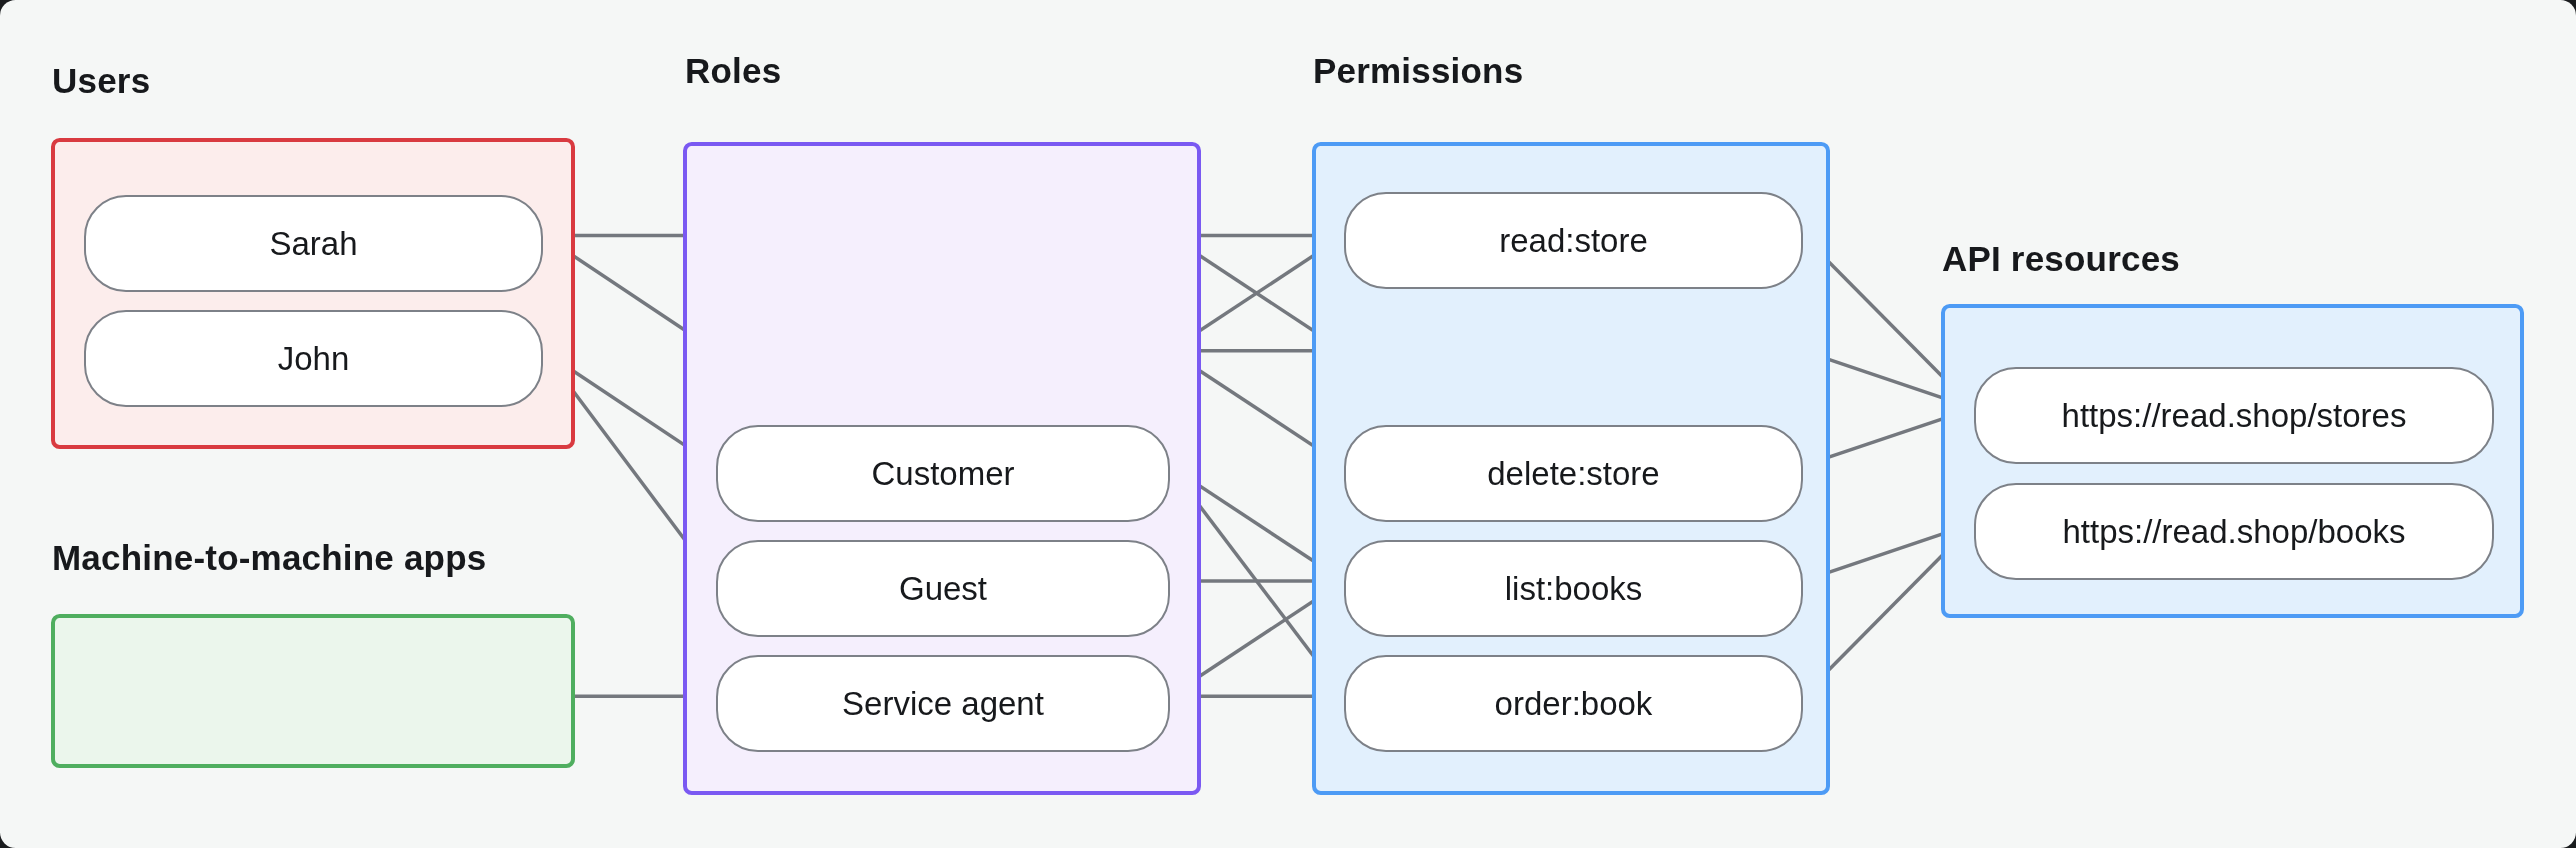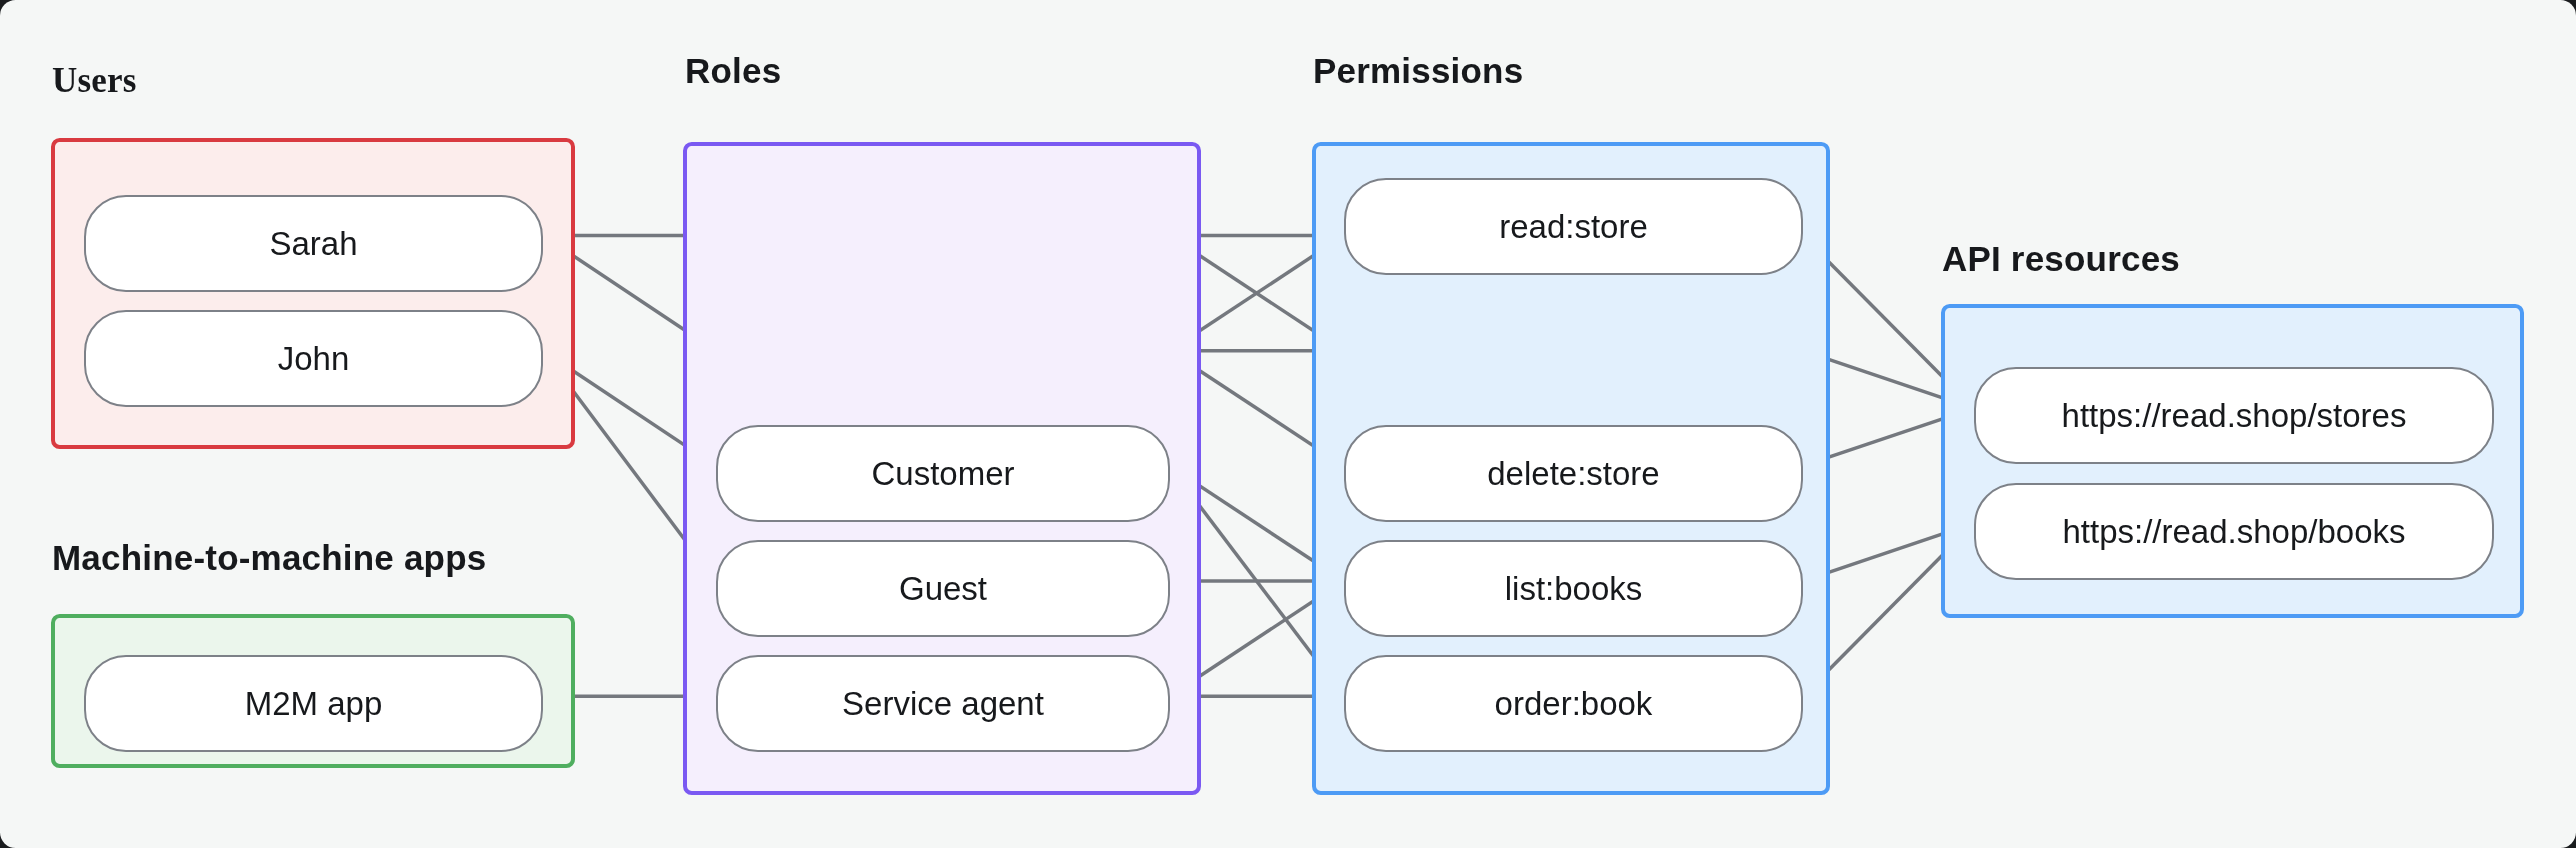--- a/index.html
+++ b/index.html
@@ -55,30 +55,30 @@
   #n-m2m_app{top:655px;}
   
   #n-store_manager,#n-store_admin,#n-customer,#n-guest,#n-service_agent{left:716px;width:454px;}
   #n-store_manager{top:195px;}
   #n-store_admin{top:310px;}
   #n-customer{top:425px;}
   #n-guest{top:540px;}
   #n-service_agent{top:655px;}
   
   #n-read_store,#n-update_store,#n-delete_store,#n-list_books,#n-order_book{left:1344px;width:459px;}
-  #n-read_store{top:178px;}
+  #n-read_store{top:192px;}
   #n-update_store{top:310px;}
   #n-delete_store{top:425px;}
   #n-list_books{top:540px;}
   #n-order_book{top:655px;}
   
   #n-stores_resource,#n-books_resource{left:1974px;width:520px;}
   #n-stores_resource{top:367px;}
   #n-books_resource{top:483px;}
-  #label-users{left:52px;top:61px;font-family:Liberation Serif, serif;}
+  #label-users{left:52px;top:61px;}
   #label-m2m{left:52px;top:538px;}
   #label-roles{left:685px;top:51px;}
   #label-perms{left:1313px;top:51px;}
   #label-api{left:1942px;top:239px;}
 </style>
 </head>
 <body>
 
 <div id="canvas">
 
@@ -124,21 +124,20 @@
   <div class="group-box" id="box-api"></div>
 
   <div class="group-label" id="label-users">Users</div>
   <div class="group-label" id="label-m2m">Machine-to-machine apps</div>
   <div class="group-label" id="label-roles">Roles</div>
   <div class="group-label" id="label-perms">Permissions</div>
   <div class="group-label" id="label-api">API resources</div>
 
   <div class="node" id="n-sarah">Sarah</div>
   <div class="node" id="n-john">John</div>
-  <div class="node" id="n-m2m_app">M2M app</div>
 
   <div class="node" id="n-customer">Customer</div>
   <div class="node" id="n-service_agent">Service agent</div>
   <div class="node" id="n-guest">Guest</div>
 
   <div class="node" id="n-read_store">read:store</div>
   <div class="node" id="n-delete_store">delete:store</div>
   <div class="node" id="n-list_books">list:books</div>
   <div class="node" id="n-order_book">order:book</div>
 

